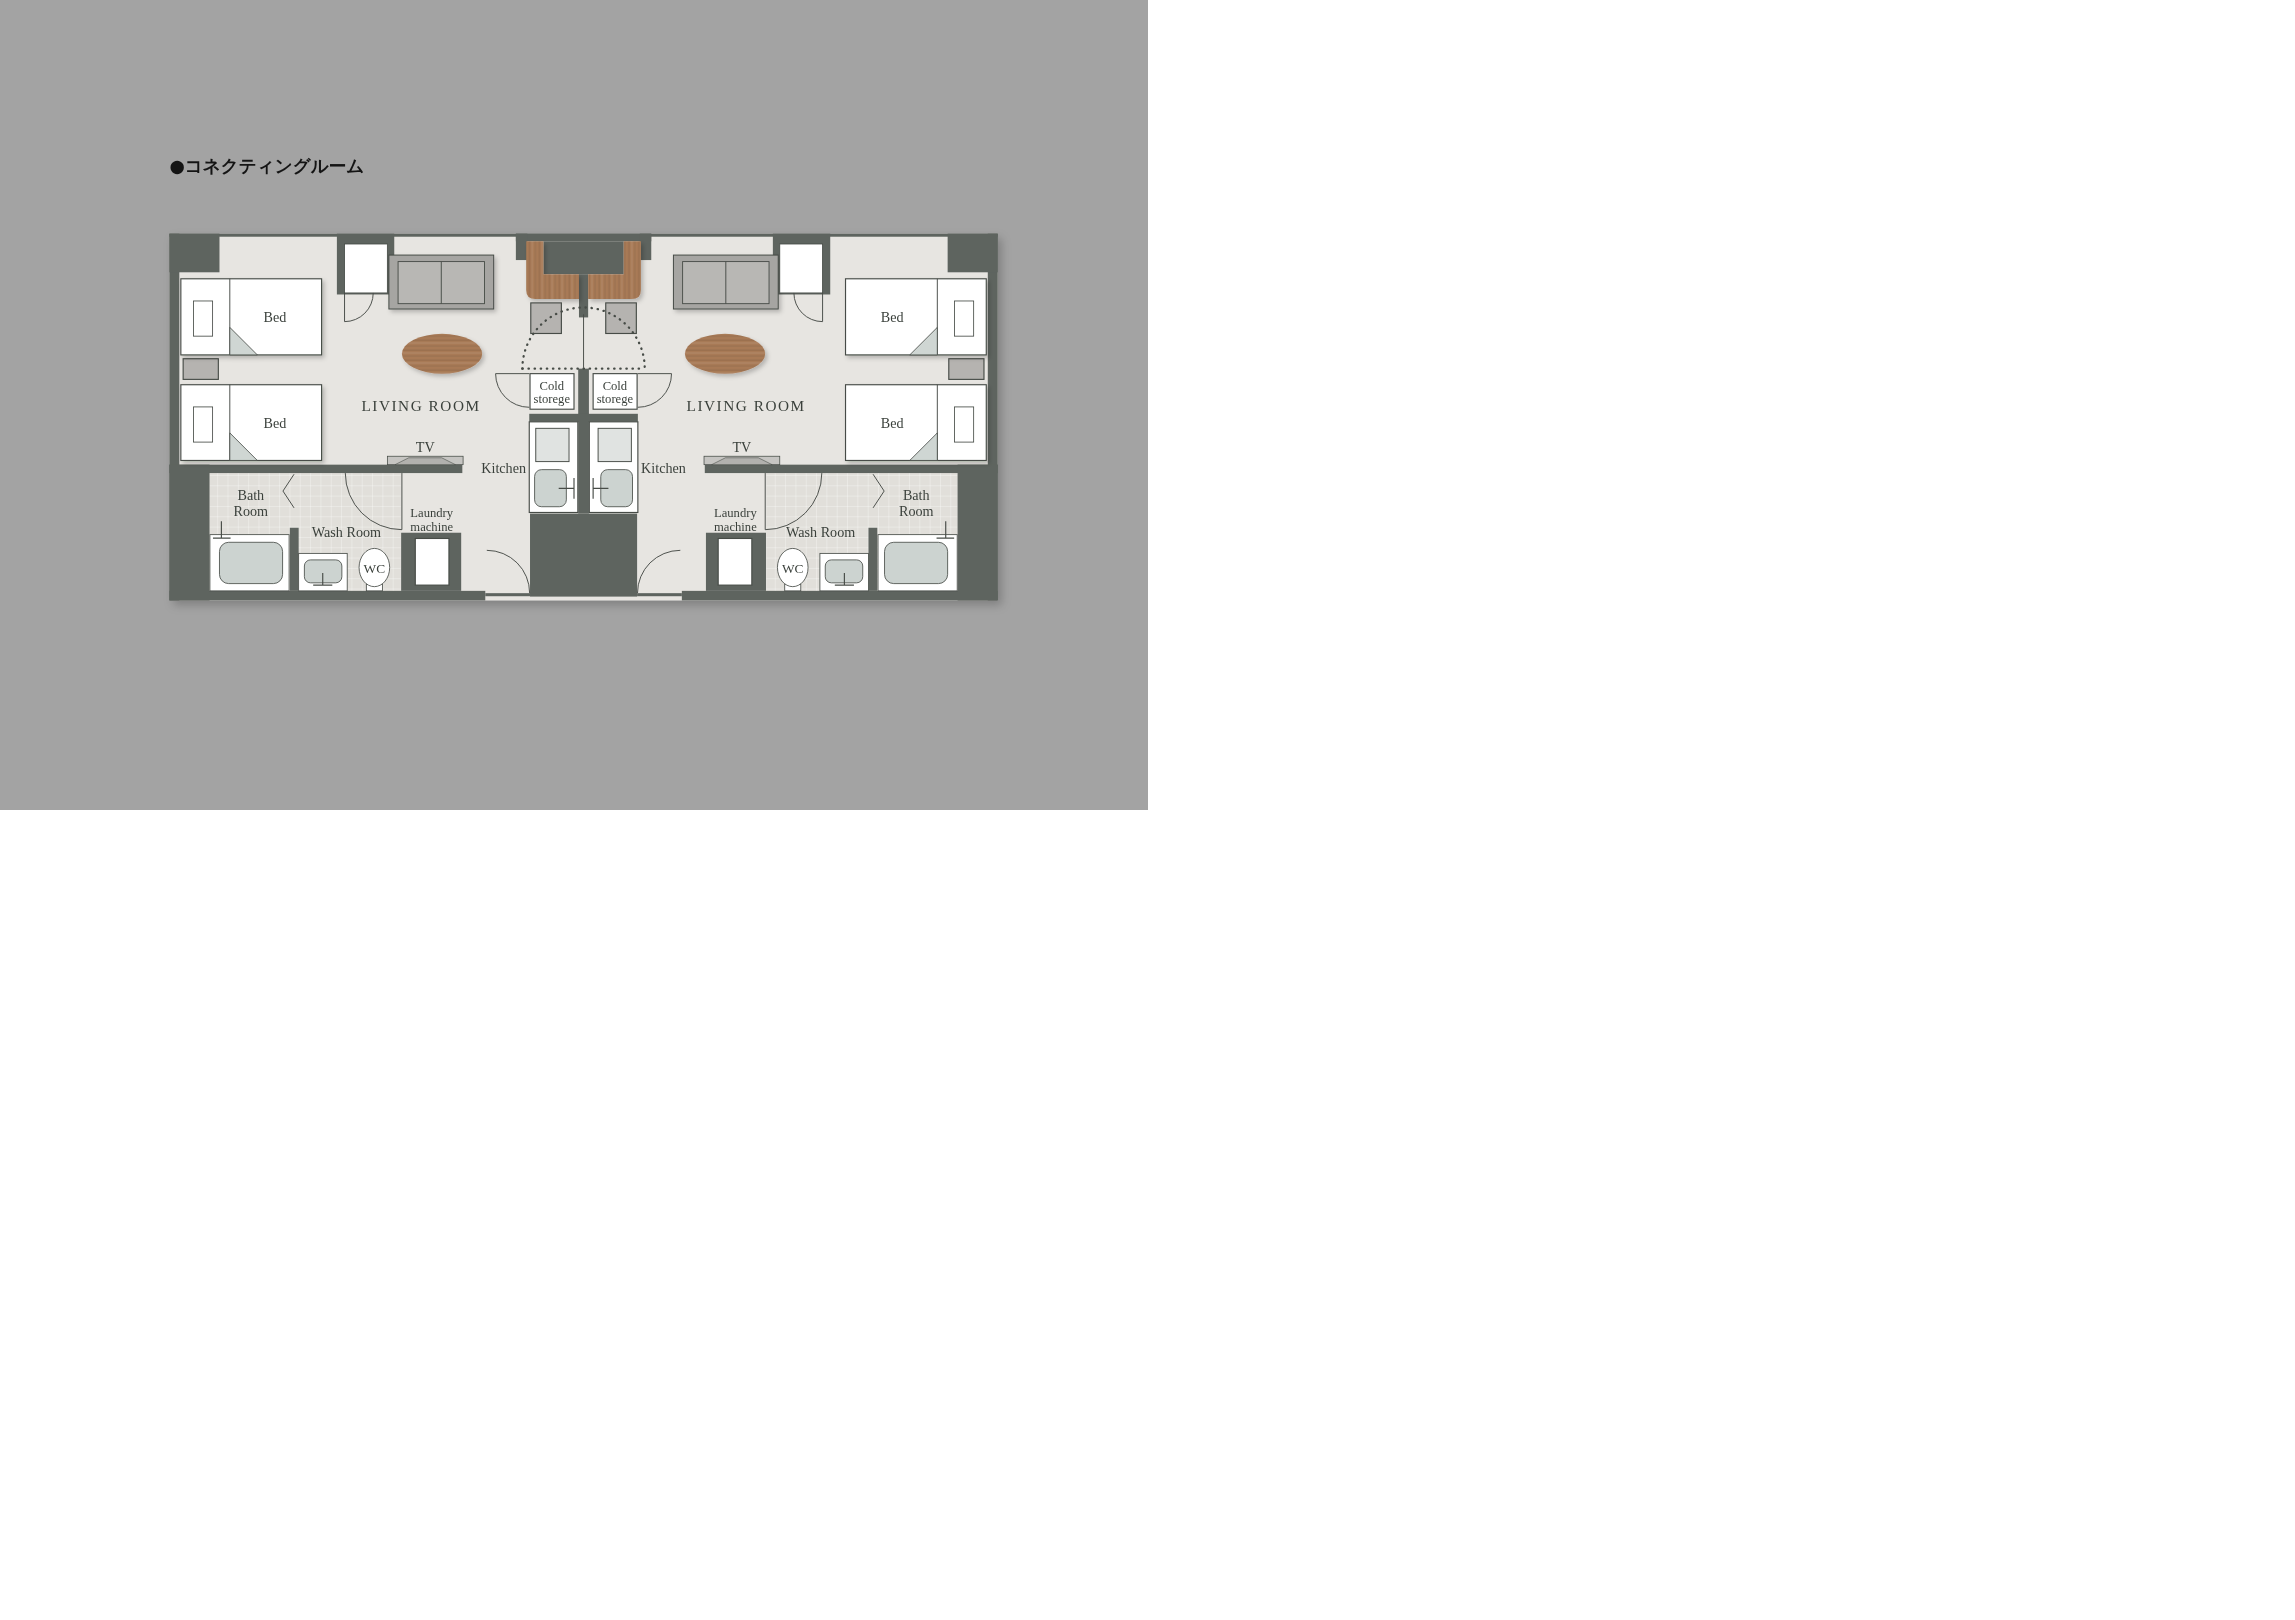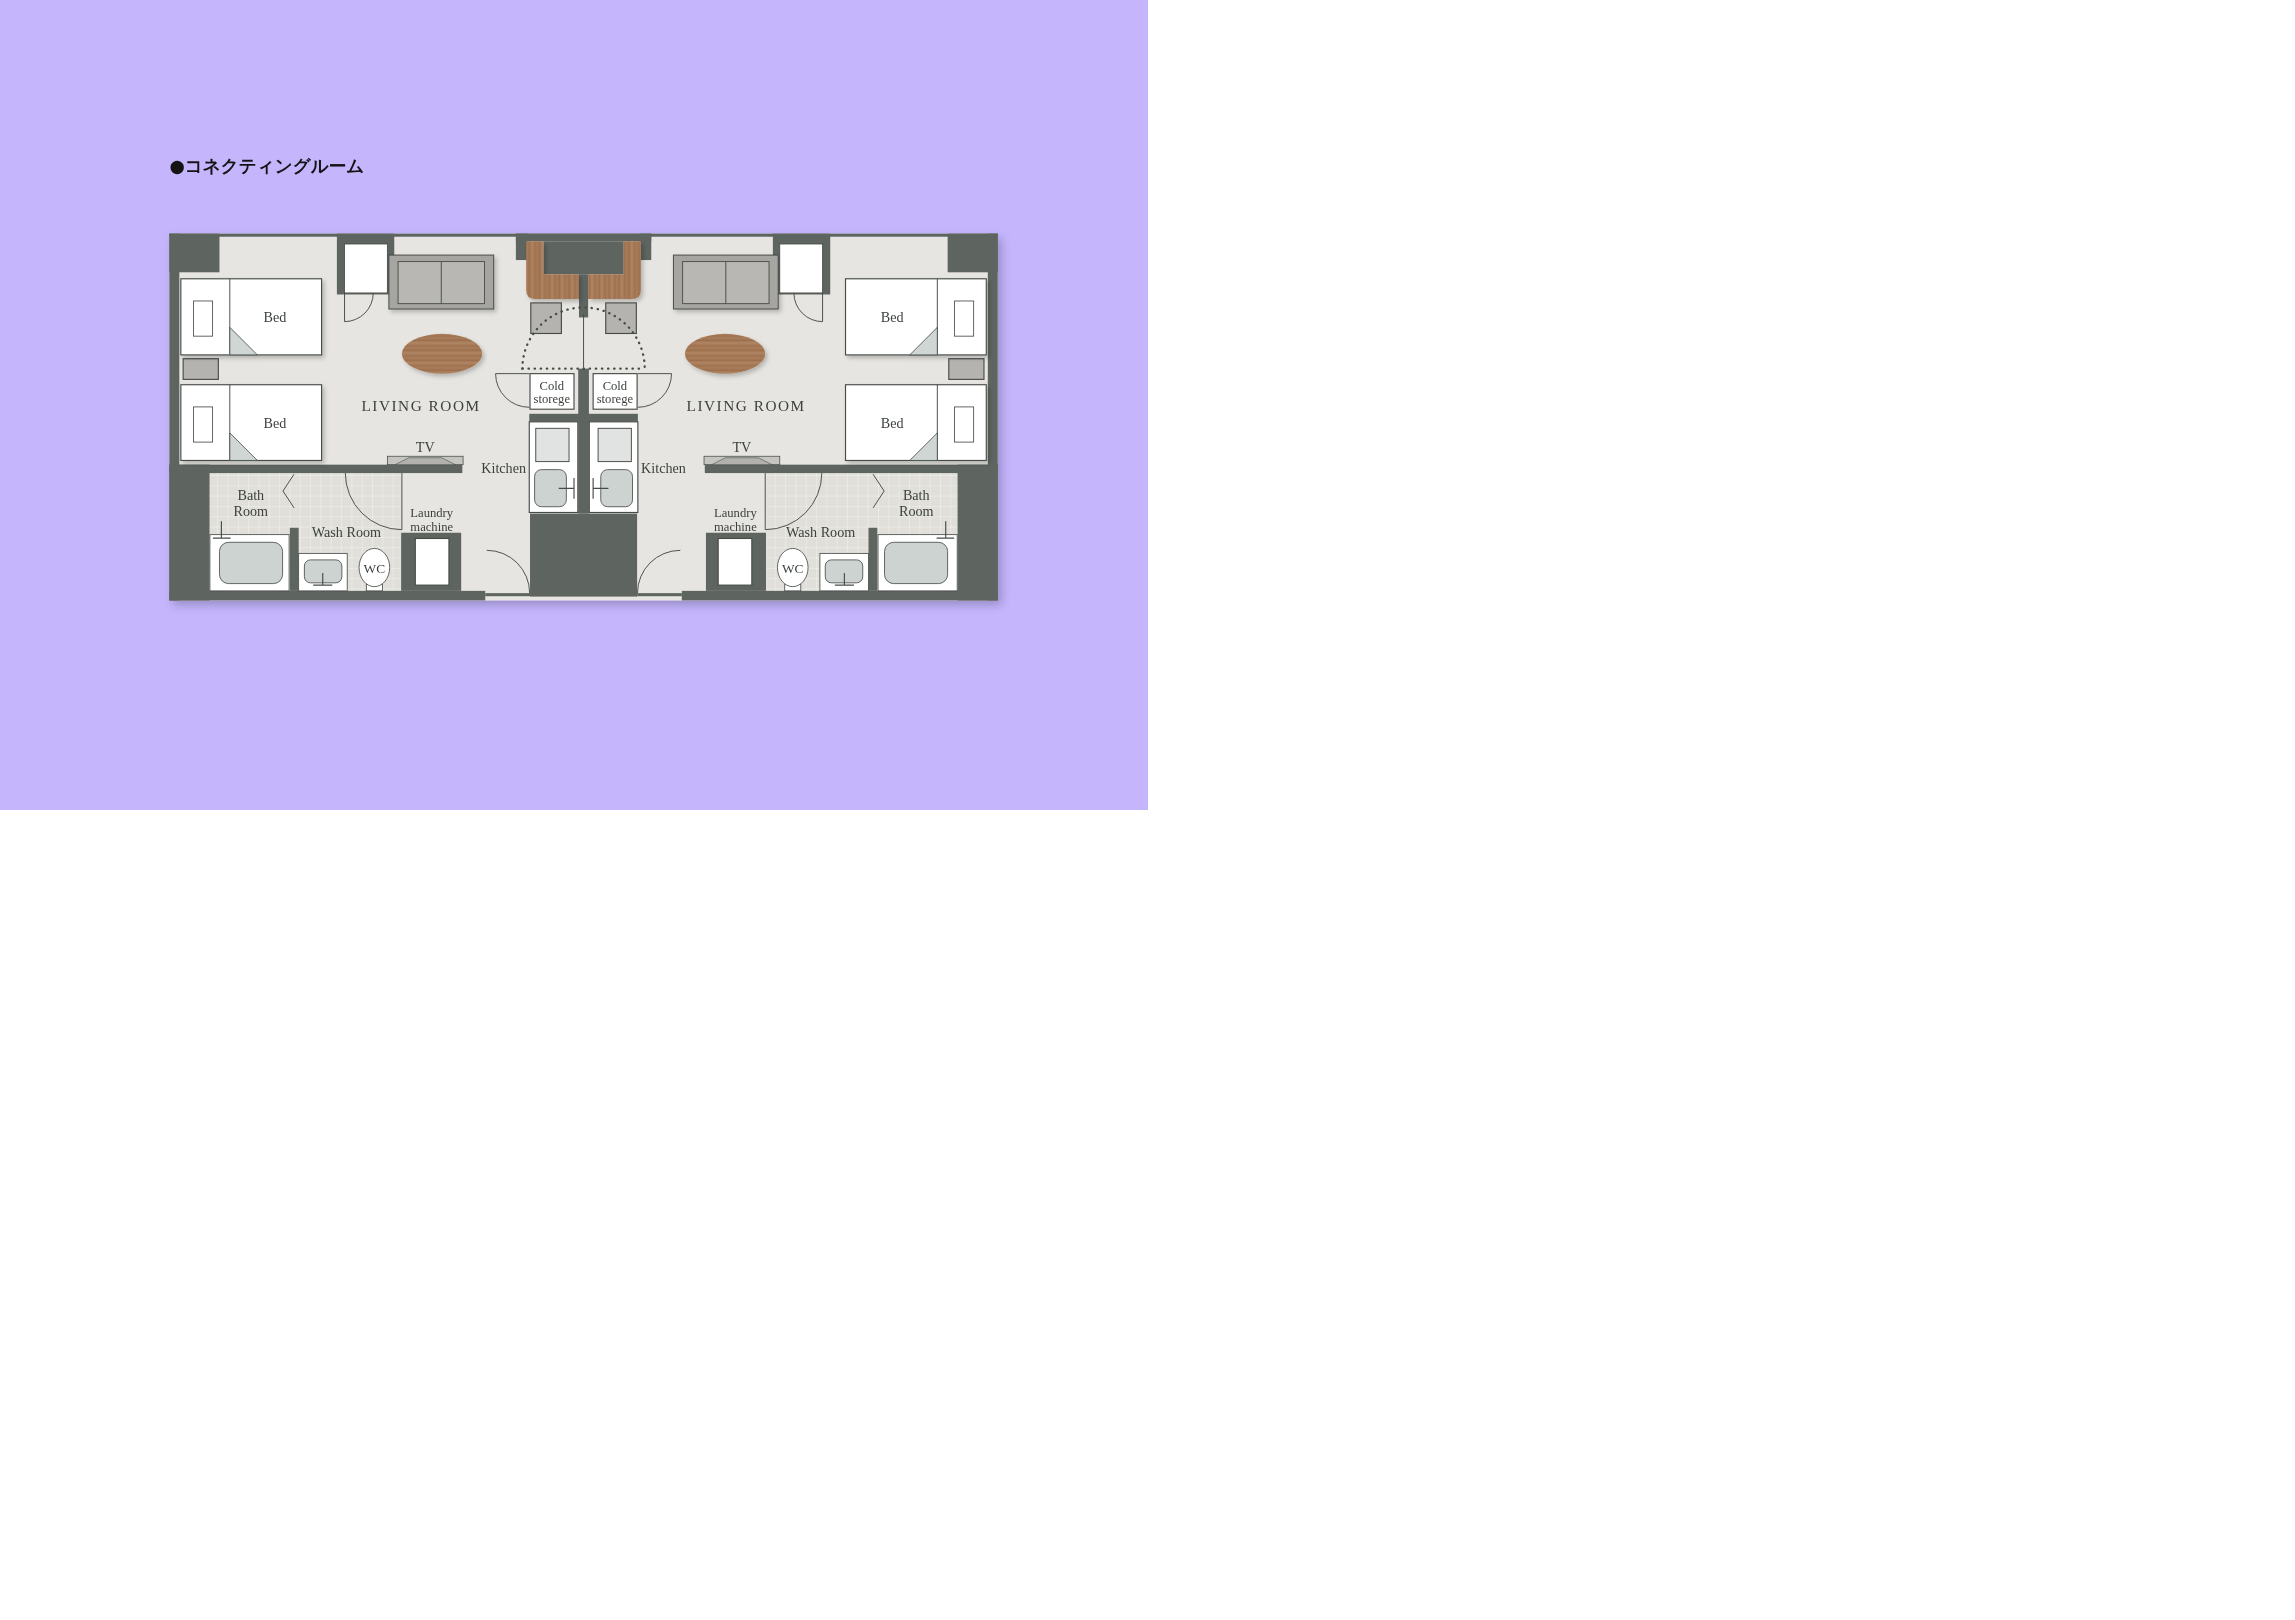--- a/index.html
+++ b/index.html
@@ -1,17 +1,17 @@
 <!DOCTYPE html>
 <html style="--wall: #5e645f; --floor: #e7e5e1; --tile: #e1dfda; --line: #474c47; --text: #3a403b; --fixture: #ccd3d0; --furniture: #b5b3b0; --stove: #e0e3e1; --wood: #a87a56;font-size:12.2px"><head>
 <meta charset="utf-8">
 <style>
   html,body{margin:0;padding:0;background:#ffffff;}
   body{width:1148px;height:810px;font-family:"Liberation Serif","DejaVu Serif",serif;}
-  #stage{position:relative;width:1148px;height:810px;background:#c4b5fd;overflow:hidden;}
+  #stage{position:relative;width:1148px;height:810px;background:#a3a3a3;overflow:hidden;}
   svg{display:block;}
   .wall{fill:var(--wall);}
   .floor{fill:var(--floor);}
   .tilebase{fill:var(--tile);}
   .tileln{stroke:#ffffff;stroke-width:2;opacity:.75;fill:none;}
   .white{fill:#ffffff;stroke:var(--line);stroke-width:3;}
   .whitethin{fill:#ffffff;stroke:var(--line);stroke-width:2.2;}
   .fixture{fill:var(--fixture);stroke:var(--line);stroke-width:2.2;}
   .stove{fill:var(--stove);stroke:var(--line);stroke-width:2.5;}
   .gray{fill:var(--furniture);stroke:var(--line);stroke-width:3;}

